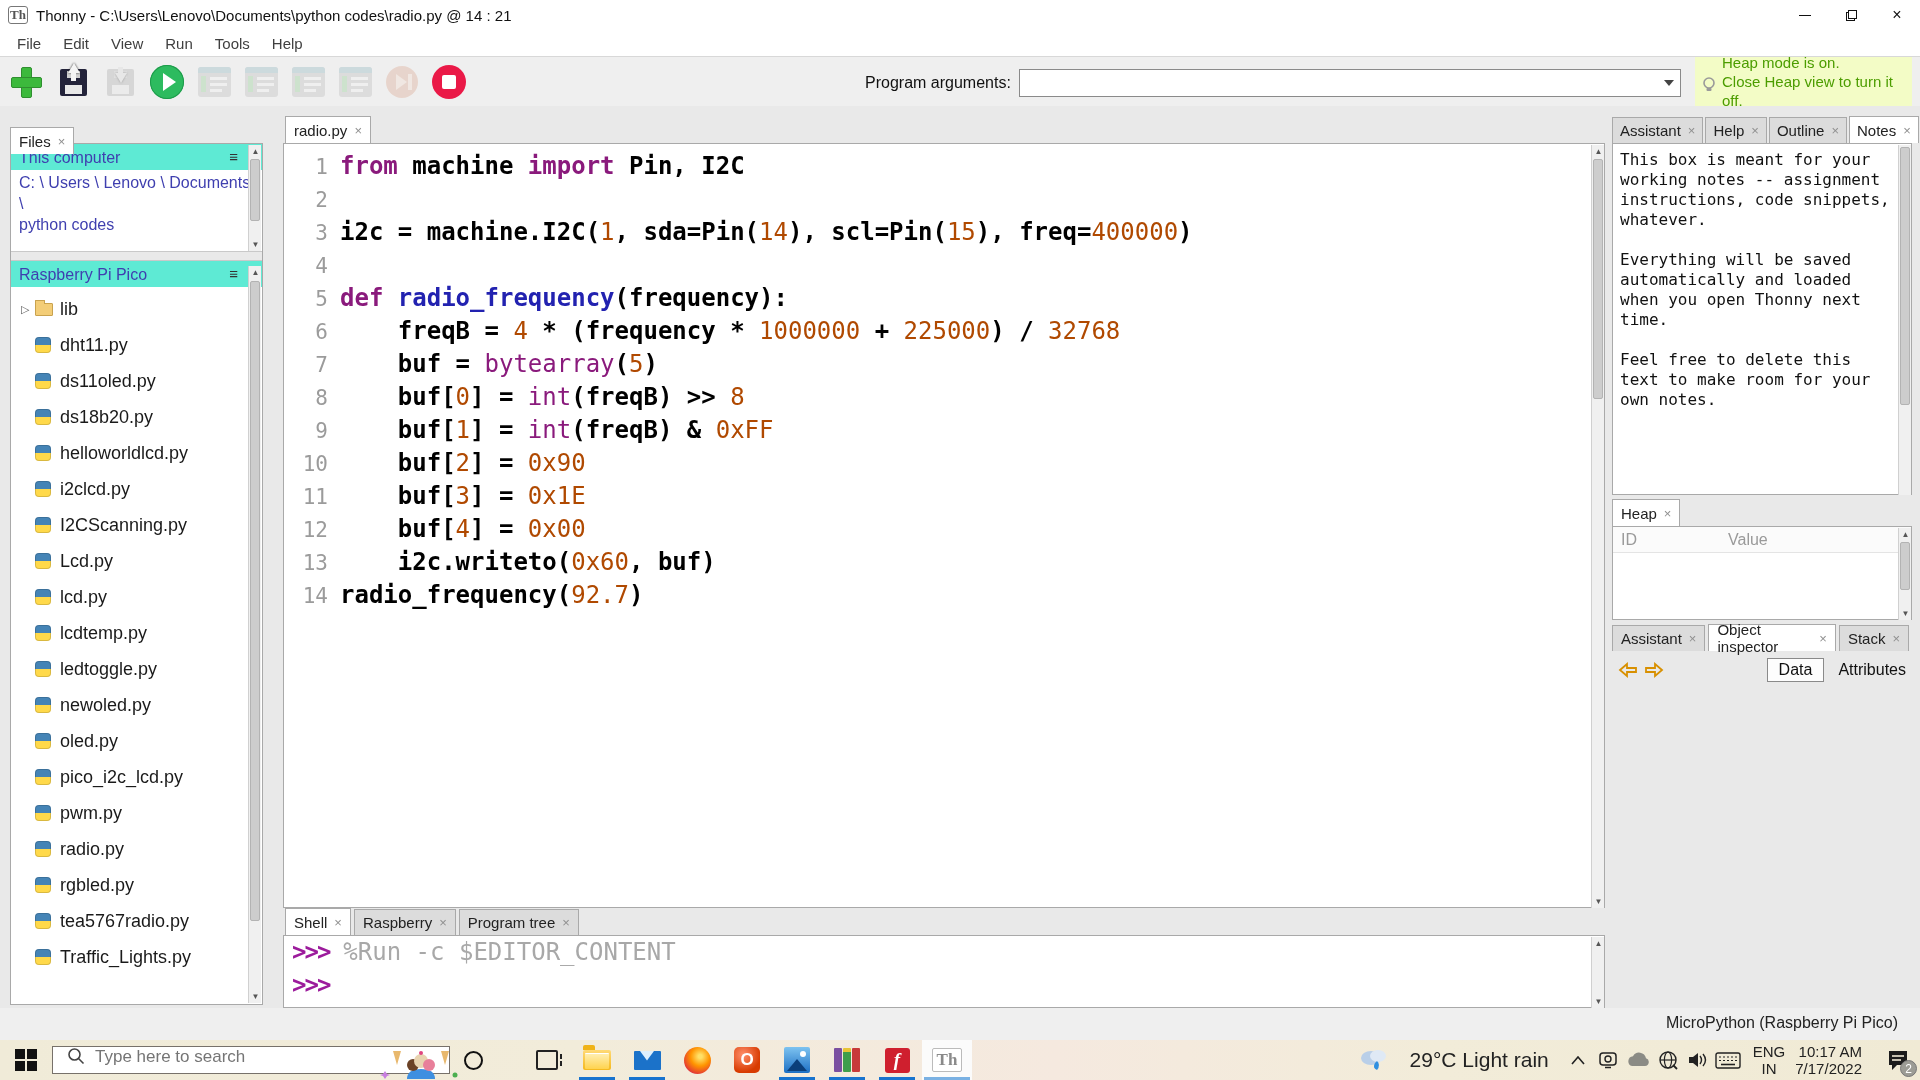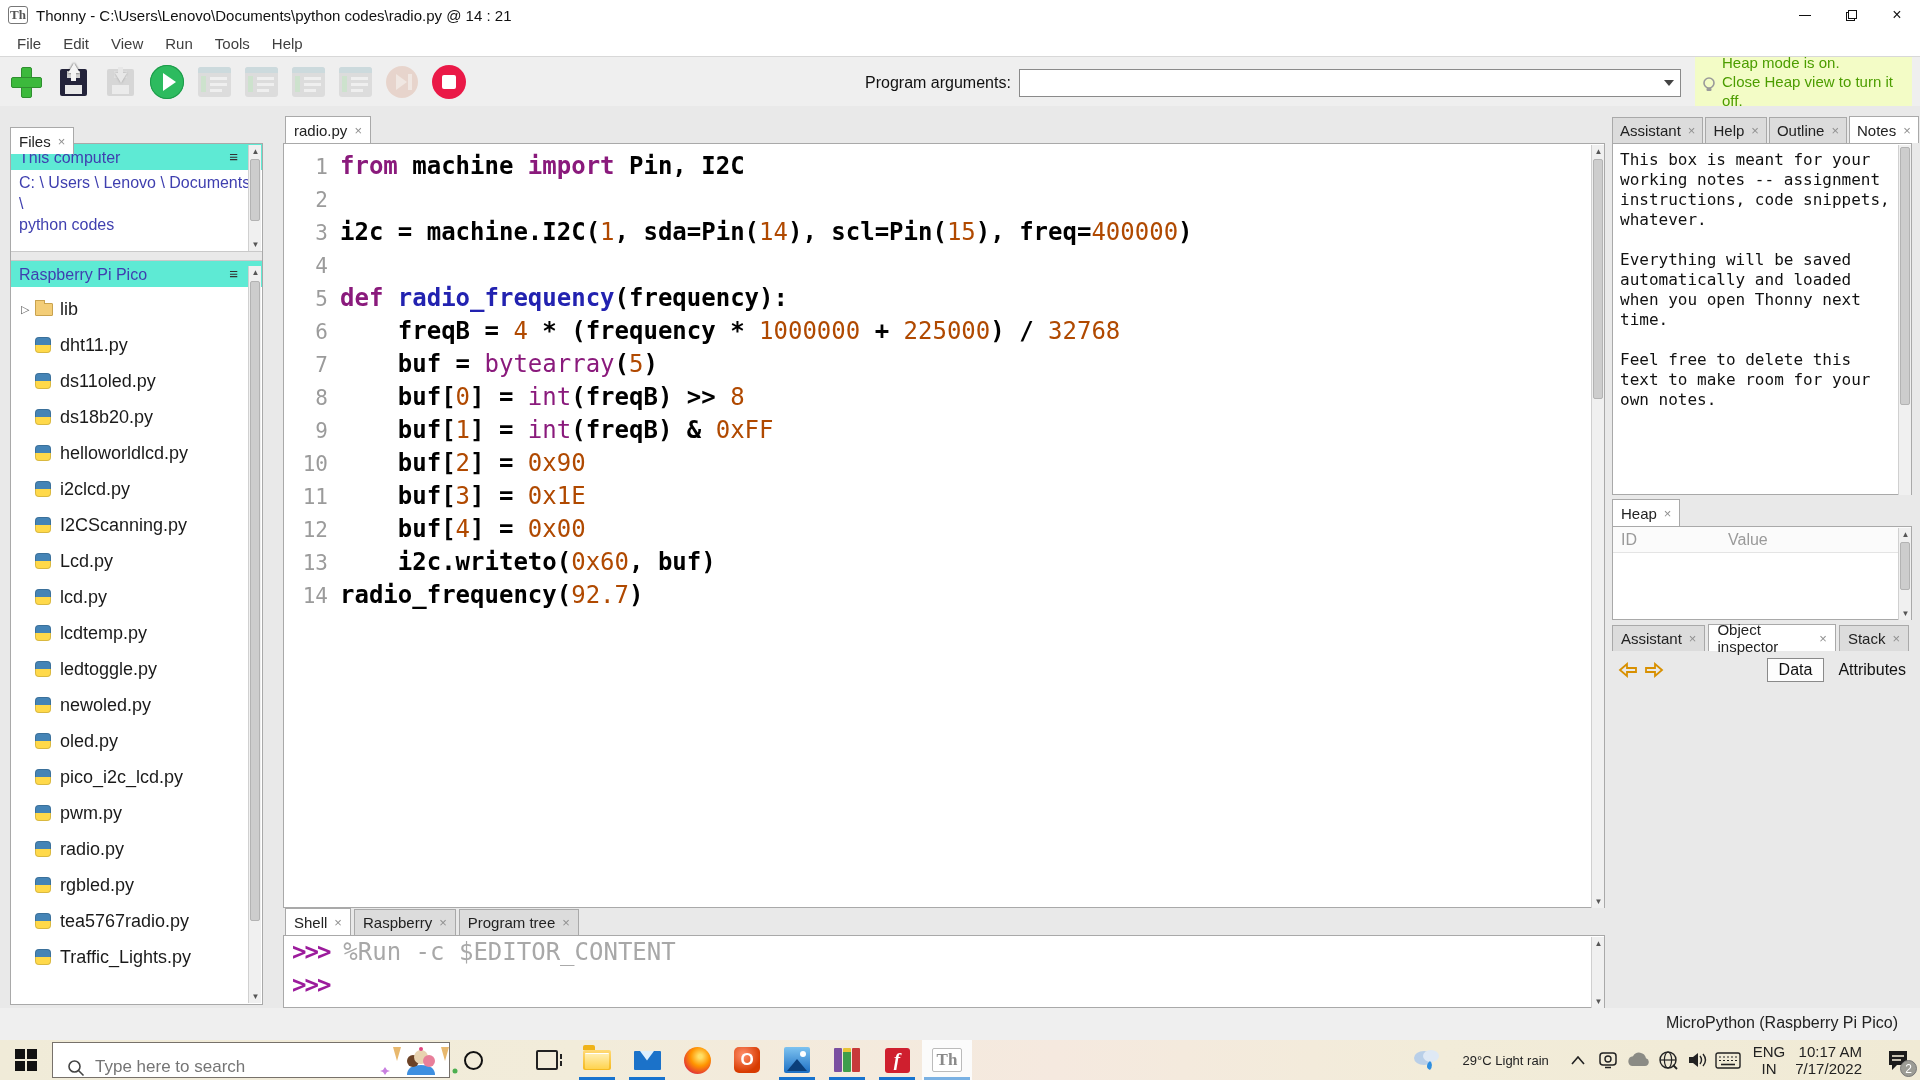--- a/index.html
+++ b/index.html
@@ -134,21 +134,21 @@
   #data-btn { background:#fdfdfd; border:1px solid #8a8a8a; font-size:16px; padding:2px 11px; color:#111; }
   #attr-btn { font-size:16px; color:#111; }
 
   
   #statusbar { position:absolute; left:0; top:1008px; width:1920px; height:32px; background:#efefef; }
   #backend-label { position:absolute; right:22px; top:6px; font-size:16px; color:#222; }
 
   
   #taskbar { position:absolute; left:0; top:1040px; width:1920px; height:40px; background:linear-gradient(90deg,#f0ebd8 0%,#f2ecda 30%,#f5e9df 55%,#f2ecd9 75%,#f0ead5 100%); display:flex; align-items:center; }
   #start-btn { width:52px; height:40px; display:flex; align-items:center; justify-content:center; }
-  #search-box { position:relative; width:398px; height:36px; background:#ffffff; border:1px solid #77716a; display:flex; align-items:flex-end; }
+  #search-box { position:relative; width:398px; height:28px; background:#ffffff; border:1px solid #77716a; display:flex; align-items:flex-start; }
   #search-glyph { margin-left:14px; width:18px; height:18px; flex:none; }
   #search-input { border:none; outline:none; font-size:17px; color:#333; margin-left:10px; width:250px; background:transparent; }
   #search-art { position:absolute; right:-16px; top:2px; width:86px; height:34px; }
   #cortana-btn { width:46px; height:40px; display:flex; align-items:center; justify-content:center; }
   #cortana-btn i { width:19px; height:19px; border:2.5px solid #111; border-radius:50%; display:block; }
   #apps { display:flex; margin-left:26px; }
   .app { position:relative; width:50px; height:40px; display:flex; align-items:center; justify-content:center; }
   .app.open::after { content:""; position:absolute; left:7px; right:7px; bottom:0; height:3px; background:#1773cf; }
   .app.active { background:#fbfbfb; }
   .app.active::after { left:2px; right:2px; background:#7ab1e3; }
@@ -166,21 +166,21 @@
   .ak-explorer::after { content:""; position:absolute; left:2px; top:3px; width:24px; height:15px; background:linear-gradient(180deg,#ffeeb0,#ffd34e); border-radius:1px; border-top:1px solid #fff; }
   .ak-mail { position:relative; width:27px; height:19px; background:#1b72c9; overflow:hidden; border-radius:1px; }
   .ak-mail::before { content:""; position:absolute; left:-2px; top:-11px; width:31px; height:21px; background:#dff0fd; transform:rotate(0deg); clip-path:polygon(0 0,100% 0,50% 100%); }
   .ak-firefox { width:27px; height:27px; border-radius:50%; background:radial-gradient(circle at 60% 35%,#ffe066 8%,#ff9500 40%,#e8452c 70%,#b5007f 100%); }
   .ak-taskview { position:relative; width:22px; height:20px; border:2px solid #222; border-radius:2px; background:transparent; }
   .ak-taskview::before { content:""; position:absolute; right:-6px; top:2px; width:2px; height:5px; background:#222; }
   .ak-taskview::after { content:""; position:absolute; right:-6px; bottom:2px; width:2px; height:5px; background:#222; }
 
   #tray { margin-left:auto; display:flex; align-items:center; }
   #weather { display:flex; align-items:center; margin-right:14px; }
-  #weather-text { font-size:13px; color:#222; margin-left:22px; white-space:nowrap; }
+  #weather-text { font-size:21px; color:#222; margin-left:22px; white-space:nowrap; }
   .tray-ic { width:30px; height:40px; display:flex; align-items:center; justify-content:center; }
   #lang { text-align:center; font-size:15px; line-height:17px; color:#222; margin:0 10px; }
   #clock { text-align:right; font-size:15px; line-height:17px; color:#222; margin-right:14px; white-space:nowrap; }
   #notif { position:relative; width:44px; height:40px; display:flex; align-items:center; justify-content:center; }
   #notif-badge { position:absolute; right:3px; bottom:3px; width:17px; height:17px; border-radius:50%; background:#9c9c95; color:#fff; font-size:12px; display:flex; align-items:center; justify-content:center; border:1px solid #777; }
 </style>
 </head>
 <body>
 
 <div id="titlebar">

